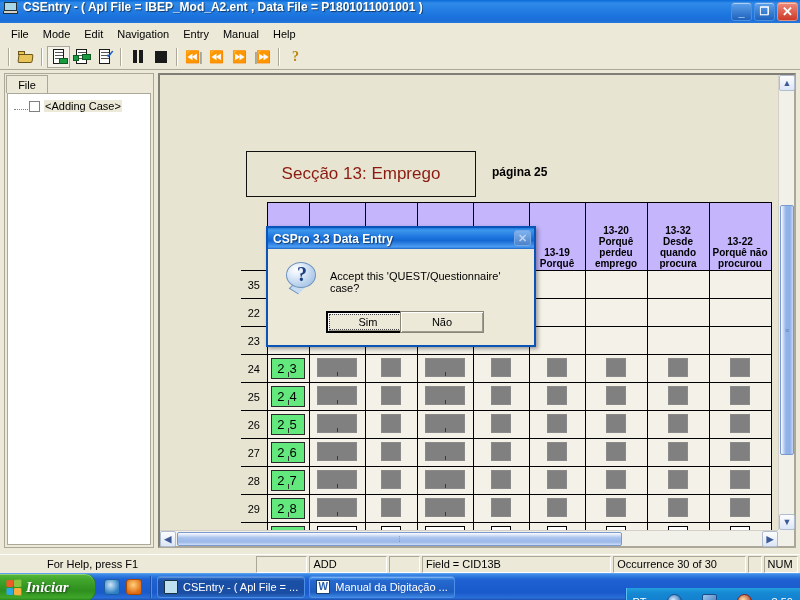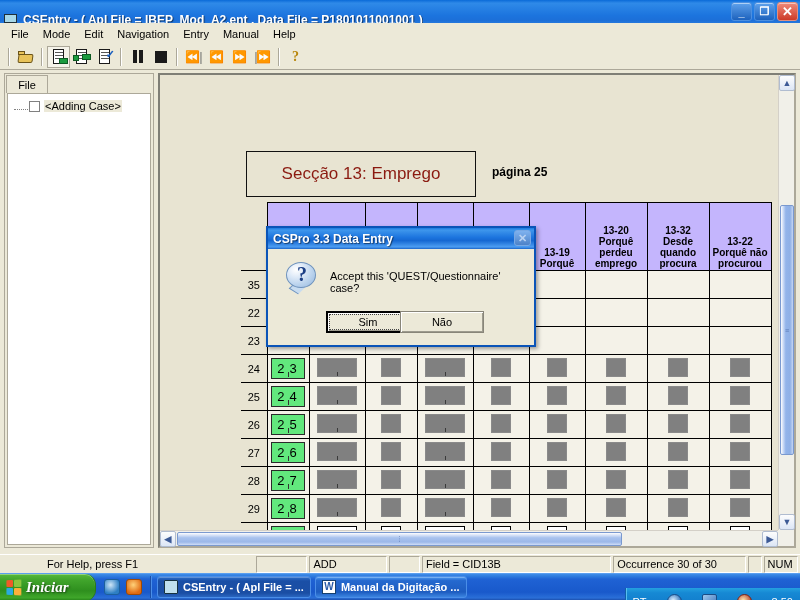--- a/index.html
+++ b/index.html
@@ -17,21 +17,21 @@
     position: absolute; left: 0; top: 0;
     width: 800px; height: 573px;
     background: #ece9d8;
   }
 
   
   #titlebar {
     position: absolute; left: 0; top: 0; width: 800px; height: 39px;
     background: linear-gradient(to bottom,
        #0a6ad8 0%, #2f8ae8 8%, #1c74de 40%, #1c6fd8 52%, #4a9cf0 88%, #1a63c8 100%);
-    display: flex; align-items: center;
+    display: flex; align-items: flex-start;
   }
   #titlebar .winicon {
     width: 16px; height: 16px; margin-left: 3px; margin-right: 4px;
     position: relative; flex: none;
   }
   #titlebar .winicon .scr {
     position: absolute; left: 1px; top: 2px; width: 13px; height: 9px;
     background: #a8d8e8; border: 1px solid #20303a;
   }
   #titlebar .winicon .base {
@@ -345,21 +345,21 @@
   .qlicon { width: 16px; height: 16px; border-radius: 3px; }
   .tasks { display: flex; align-items: center; gap: 4px; padding-left: 6px; }
   .taskbtn {
     height: 22px; display: flex; align-items: center; padding: 0 6px;
     border-radius: 3px; color: #fff; font-size: 11px;
     background: linear-gradient(to bottom,#4e9bf0,#2569cf 18%,#1d5cc0 75%,#3b84e0);
     border: 1px solid #4a8ee8; max-width: 190px;
     box-shadow: inset 0 1px 0 rgba(255,255,255,0.25);
   }
   .taskbtn .ic { width: 14px; height: 14px; margin-right: 5px; flex: none; position: relative; }
-  .taskbtn .lb { white-space: nowrap; overflow: hidden; text-overflow: ellipsis; font-weight: bold; }
+  .taskbtn .lb { white-space: nowrap; overflow: hidden; text-overflow: ellipsis; }
   #tray {
     position: absolute; right: 0; top: 14px; height: 27px;
     background: linear-gradient(to bottom,#24a0e0 0%,#1689d4 18%,#0f77c8 75%,#2a9ade);
     border-left: 1px solid #1060a8;
     display: flex; align-items: center; gap: 20px; padding: 0 7px;
     box-shadow: inset 1px 0 0 #57bff0;
   }
   #tray .lang { color: #fff; font-size: 11px; }
   #tray .clock { color: #fff; font-size: 11px; }
   .trayico { width: 15px; height: 15px; border-radius: 50%; position: relative; }

